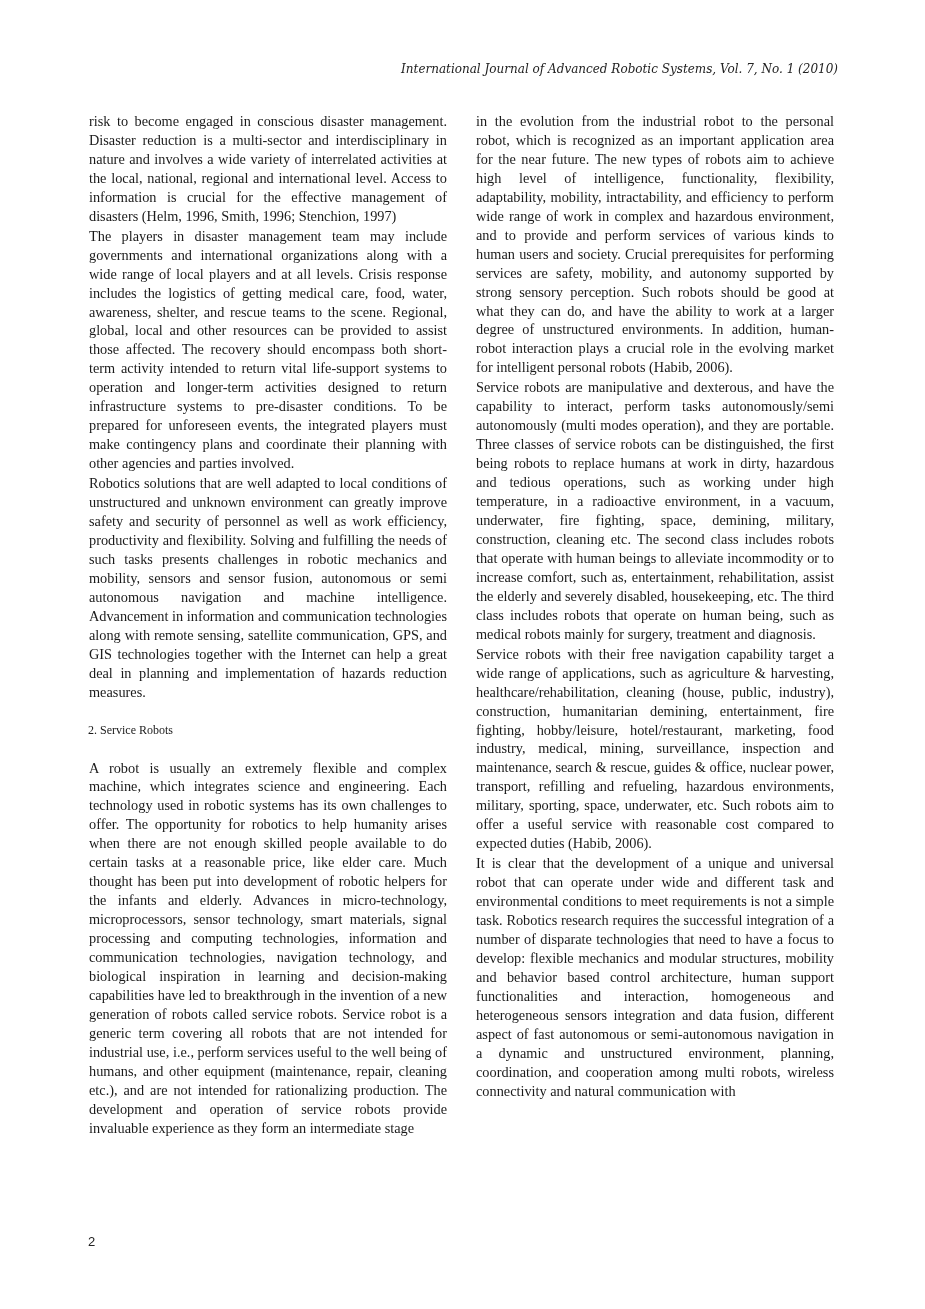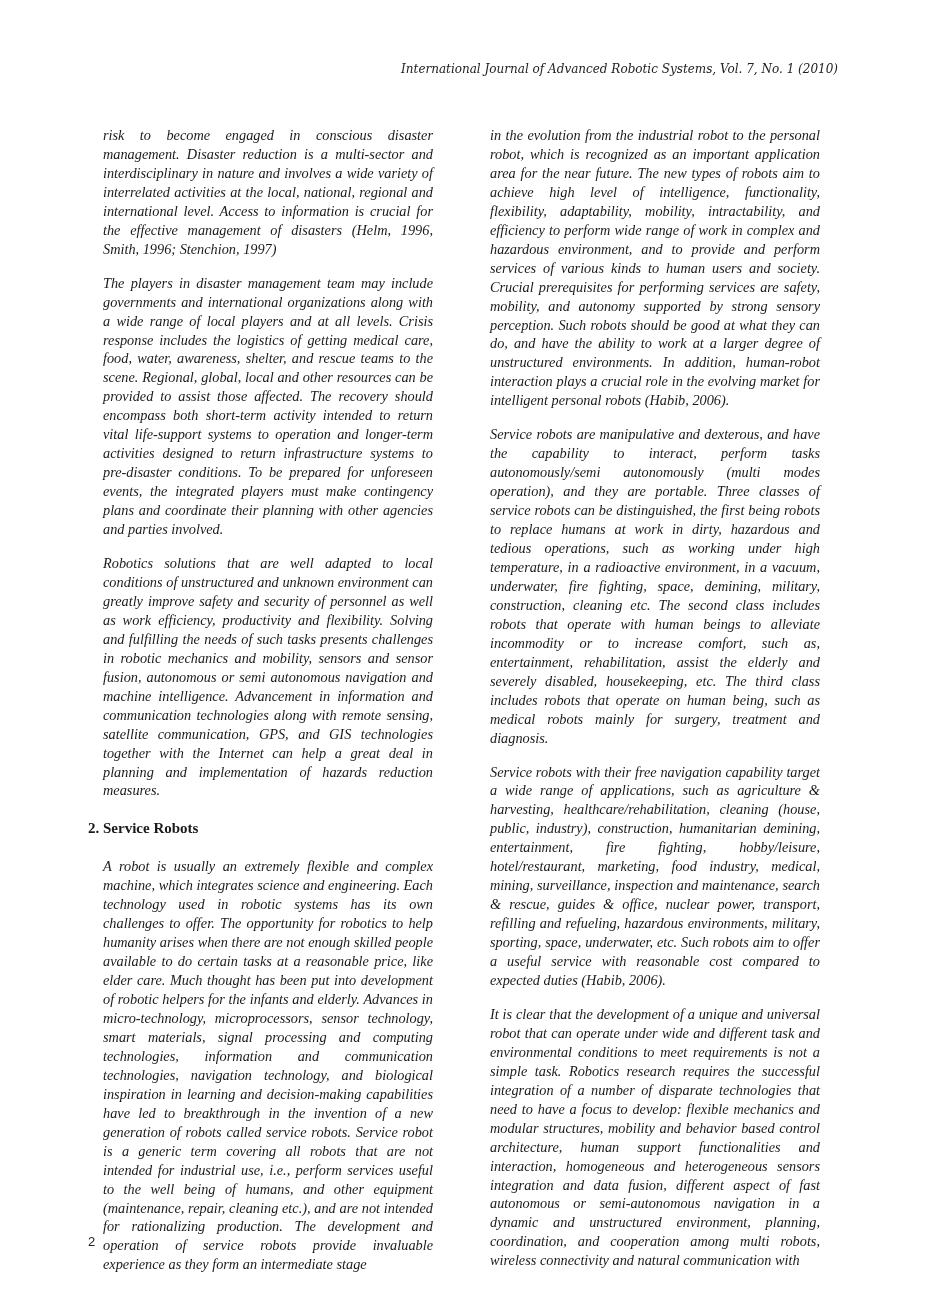--- a/index.html
+++ b/index.html
@@ -10,24 +10,24 @@
     font-style: italic; font-size: 12px; color: #222;
     white-space: nowrap;
   }
   .col {
     position: absolute; top: 111px; width: 360px;
     font-family: "Liberation Serif", "DejaVu Serif", serif;
     font-size: 14.3px; line-height: 18.95px; text-align: justify;
   }
   .col-left { left: 88px; }
   .col-right { left: 475px; }
-  .col p { margin: 15px; text-align: justify; font-style: italic; }
+  .col p { margin: 1px; text-align: justify; }
   .col h2 {
     font-family: "Liberation Serif", "DejaVu Serif", serif;
-    font-size: 15px; font-weight: bold; line-height: 18.95px;
+    font-size: 12px; font-weight: normal; line-height: 18.95px;
     margin: 19px 0 19px 0;
   }
   .page-number {
     position: absolute; left: 88px; top: 1234px;
     font-family: "Liberation Sans", "DejaVu Sans", sans-serif;
     font-size: 13px; color: #222;
   }
 </style>
 </head>
 <body>

